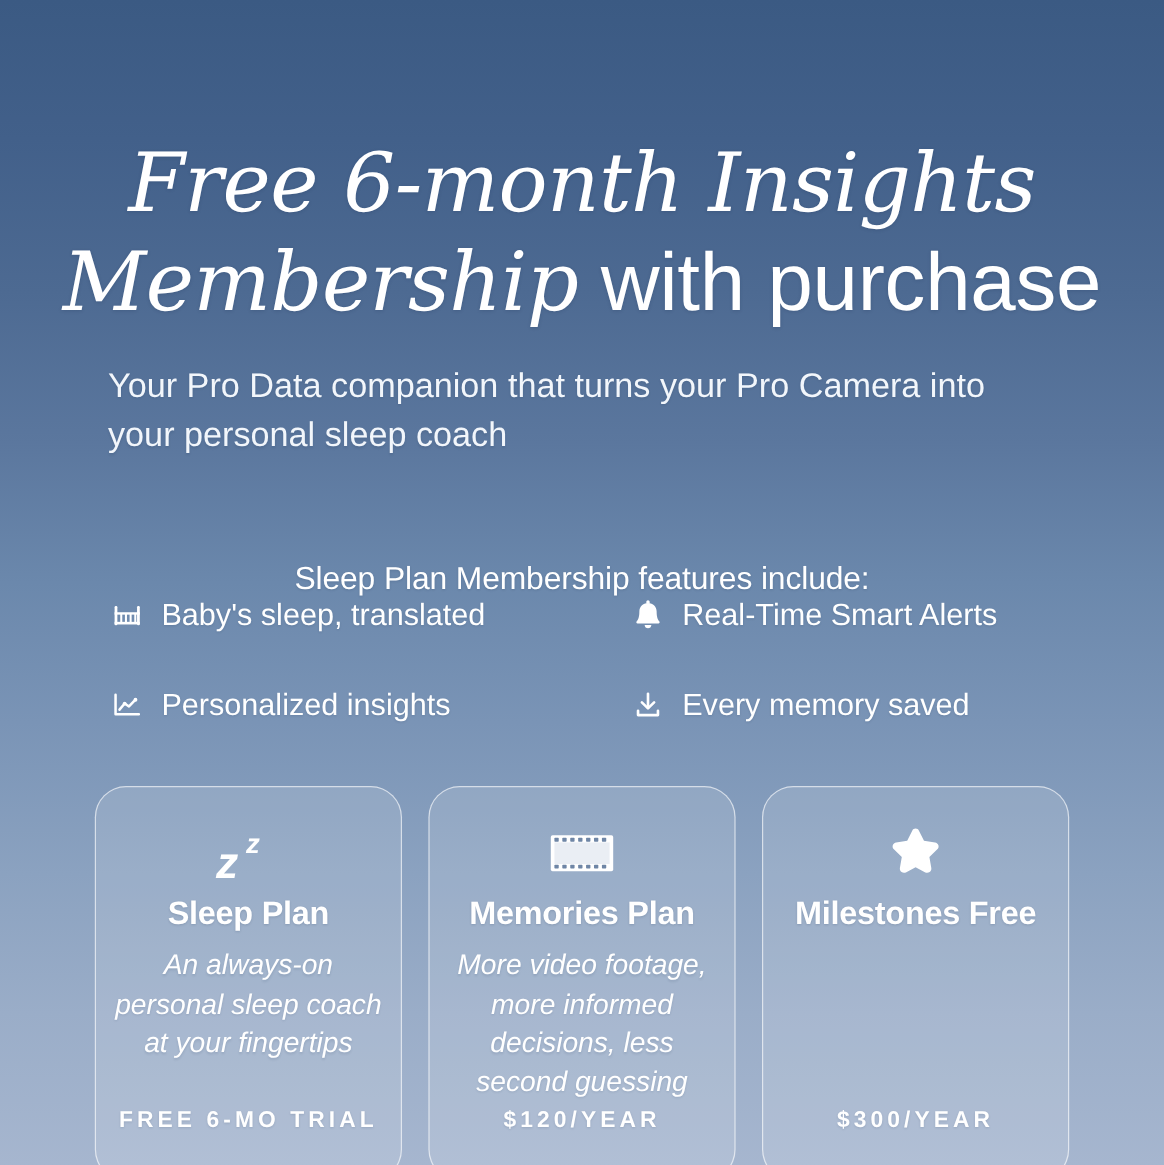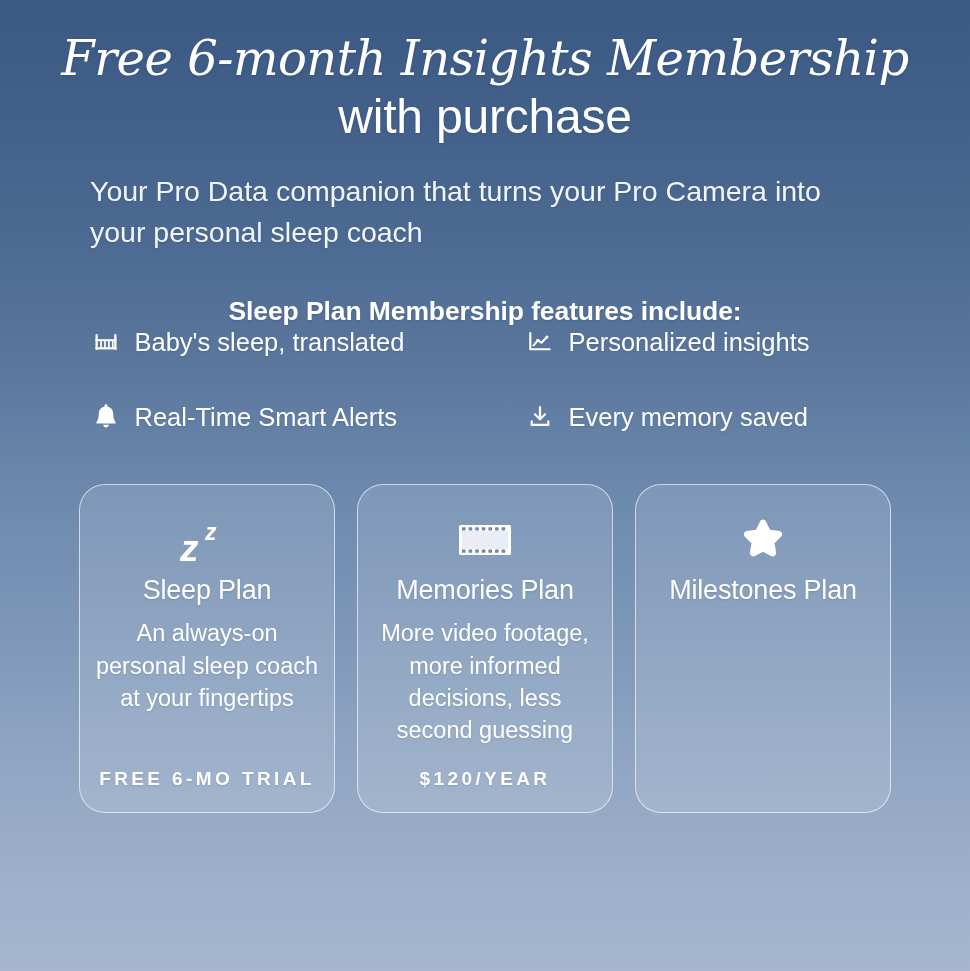--- a/index.html
+++ b/index.html
@@ -30,24 +30,24 @@
         #a6b6cf 100%);
     display: flex;
     flex-direction: column;
     align-items: center;
     color: #ffffff;
   }
 
   
   .headline {
     margin: 0;
-    padding-top: 30px;
+    padding-top: 113px;
     width: 880px;
     text-align: center;
-    font-size: 48px;
+    font-size: 68px;
     line-height: 1.2;
     font-weight: 400;
     letter-spacing: -0.2px;
     text-shadow: 0 1px 3px rgba(20,40,70,0.18);
   }
   .headline .serif-italic {
     font-family: "DejaVu Serif", "Liberation Serif", serif;
     font-style: italic;
     font-weight: 400;
     letter-spacing: -0.5px;
@@ -72,24 +72,25 @@
   
   .features-block {
     margin-top: 44px;
     width: 790px;
     display: flex;
     flex-direction: column;
     align-items: center;
   }
   .features-title {
     font-size: 26.5px;
-    font-weight: 700;
+    font-weight: 400;
     letter-spacing: -0.1px;
     text-align: center;
     text-shadow: 0 1px 2px rgba(20,40,70,0.16);
+    margin-top: 40px;
   }
   .features-grid {
     display: grid;
     grid-template-columns: 390px 355px;
     row-gap: 14px;
     column-gap: 0;
     gap: 44px;
   }
   .feature {
     display: flex;
@@ -133,39 +134,40 @@
   .card-icon {
     height: 62px;
     display: flex;
     align-items: center;
     justify-content: center;
   }
   .card-icon svg { display: block; }
   .card-title {
     margin-top: 4px;
     font-size: 27px;
-    font-weight: 400;
+    font-weight: 700;
     letter-spacing: -0.2px;
     text-align: left;
     color: #ffffff;
     text-shadow: 0 1px 2px rgba(20,40,70,0.16);
   }
   .card-desc {
     margin-top: 11px;
     font-size: 23.5px;
     line-height: 1.37;
     text-align: center;
     color: #ffffff;
     text-shadow: 0 1px 2px rgba(20,40,70,0.12);
+    font-style: italic;
   }
   .card-price {
     position: absolute;
     left: 0;
     right: 0;
-    bottom: 22px;
+    bottom: 38px;
     text-align: center;
     font-size: 19px;
     font-weight: 700;
     letter-spacing: 3.4px;
     color: #ffffff;
     text-shadow: 0 1px 2px rgba(20,40,70,0.14);
   }
 </style>
 </head>
 <body>
@@ -194,39 +196,39 @@
             <rect x="12.1" y="12.4" width="1.7" height="7.2" fill="#ffffff"></rect>
             <rect x="16" y="12.4" width="1.7" height="7.2" fill="#ffffff"></rect>
             <rect x="19.9" y="12.4" width="1.7" height="7.2" fill="#ffffff"></rect>
           </svg>
         </span>
         <span class="f-label">Baby's sleep, translated</span>
       </div>
 
       <div class="feature">
         <span class="f-icon">
+          <svg width="26" height="28" viewBox="0 0 26 28" fill="none">
+            <path d="M13 3.4c-4.3 0-7.2 3.1-7.2 7.2 0 4.6-.9 6.8-2.3 8.4-.5.6-.1 1.6.8 1.6h17.4c.9 0 1.3-1 .8-1.6-1.4-1.6-2.3-3.8-2.3-8.4 0-4.1-2.9-7.2-7.2-7.2z" fill="#ffffff"></path>
+            <path d="M13 1.2c.8 0 1.4.6 1.4 1.4v1.4h-2.8V2.6c0-.8.6-1.4 1.4-1.4z" fill="#ffffff"></path>
+            <path d="M10.2 21.8h5.6c0 1.6-1.3 2.8-2.8 2.8s-2.8-1.2-2.8-2.8z" fill="#ffffff"></path>
+          </svg>
+        </span>
+        <span class="f-label">Real-Time Smart Alerts</span>
+      </div>
+
+      <div class="feature">
+        <span class="f-icon">
           <svg width="28" height="28" viewBox="0 0 28 28" fill="none">
             <path d="M4.3 5v16.2h19.4" stroke="#ffffff" stroke-width="2.1" stroke-linecap="round" stroke-linejoin="round"></path>
             <path d="M7.6 17.4l4.3-5.1 3.6 2.4 5.4-5.6" stroke="#ffffff" stroke-width="2.1" stroke-linecap="round" stroke-linejoin="round"></path>
             <circle cx="11.9" cy="12.3" r="1.6" fill="#ffffff"></circle>
             <circle cx="20.9" cy="9.1" r="1.6" fill="#ffffff"></circle>
           </svg>
         </span>
         <span class="f-label">Personalized insights</span>
-      </div>
-
-      <div class="feature">
-        <span class="f-icon">
-          <svg width="26" height="28" viewBox="0 0 26 28" fill="none">
-            <path d="M13 3.4c-4.3 0-7.2 3.1-7.2 7.2 0 4.6-.9 6.8-2.3 8.4-.5.6-.1 1.6.8 1.6h17.4c.9 0 1.3-1 .8-1.6-1.4-1.6-2.3-3.8-2.3-8.4 0-4.1-2.9-7.2-7.2-7.2z" fill="#ffffff"></path>
-            <path d="M13 1.2c.8 0 1.4.6 1.4 1.4v1.4h-2.8V2.6c0-.8.6-1.4 1.4-1.4z" fill="#ffffff"></path>
-            <path d="M10.2 21.8h5.6c0 1.6-1.3 2.8-2.8 2.8s-2.8-1.2-2.8-2.8z" fill="#ffffff"></path>
-          </svg>
-        </span>
-        <span class="f-label">Real-Time Smart Alerts</span>
       </div>
 
       <div class="feature">
         <span class="f-icon">
           <svg width="26" height="28" viewBox="0 0 26 28" fill="none">
             <path d="M13 4.2v11.6" stroke="#ffffff" stroke-width="2.2" stroke-linecap="round"></path>
             <path d="M7.9 11.3l5.1 5 5.1-5" stroke="#ffffff" stroke-width="2.2" stroke-linecap="round" stroke-linejoin="round"></path>
             <path d="M4.7 18.3v3.6h16.6v-3.6" stroke="#ffffff" stroke-width="2.2" stroke-linecap="round" stroke-linejoin="round"></path>
           </svg>
         </span>
@@ -277,18 +279,19 @@
       <div class="card-desc">More video footage, more informed decisions, less second guessing</div>
       <div class="card-price">$120/YEAR</div>
     </div>
 
     <div class="card">
       <div class="card-icon">
         <svg width="52" height="50" viewBox="0 0 52 50" fill="none">
           <path d="M26 4.5c1.2 0 2.3.7 2.9 1.9l4.1 8.3 9.2 1.3c1.3.2 2.4 1.1 2.8 2.3.4 1.2.1 2.6-.9 3.5l-6.6 6.4 1.6 9.1c.2 1.3-.3 2.6-1.4 3.4-1.1.8-2.5.9-3.6.3L26 36.7l-8.1 4.3c-1.2.6-2.6.5-3.6-.3-1.1-.8-1.6-2.1-1.4-3.4l1.6-9.1-6.6-6.4c-1-.9-1.3-2.3-.9-3.5.4-1.2 1.5-2.1 2.8-2.3l9.2-1.3 4.1-8.3c.6-1.2 1.7-1.9 2.9-1.9z" fill="#ffffff"></path>
         </svg>
       </div>
-      <div class="card-title">Milestones Plan</div>
+      <div class="card-title">Milestones Free</div>
+      <div class="card-price">$300/YEAR</div>
     </div>
 
   </div>
 
 </div>
 
 </body></html>

